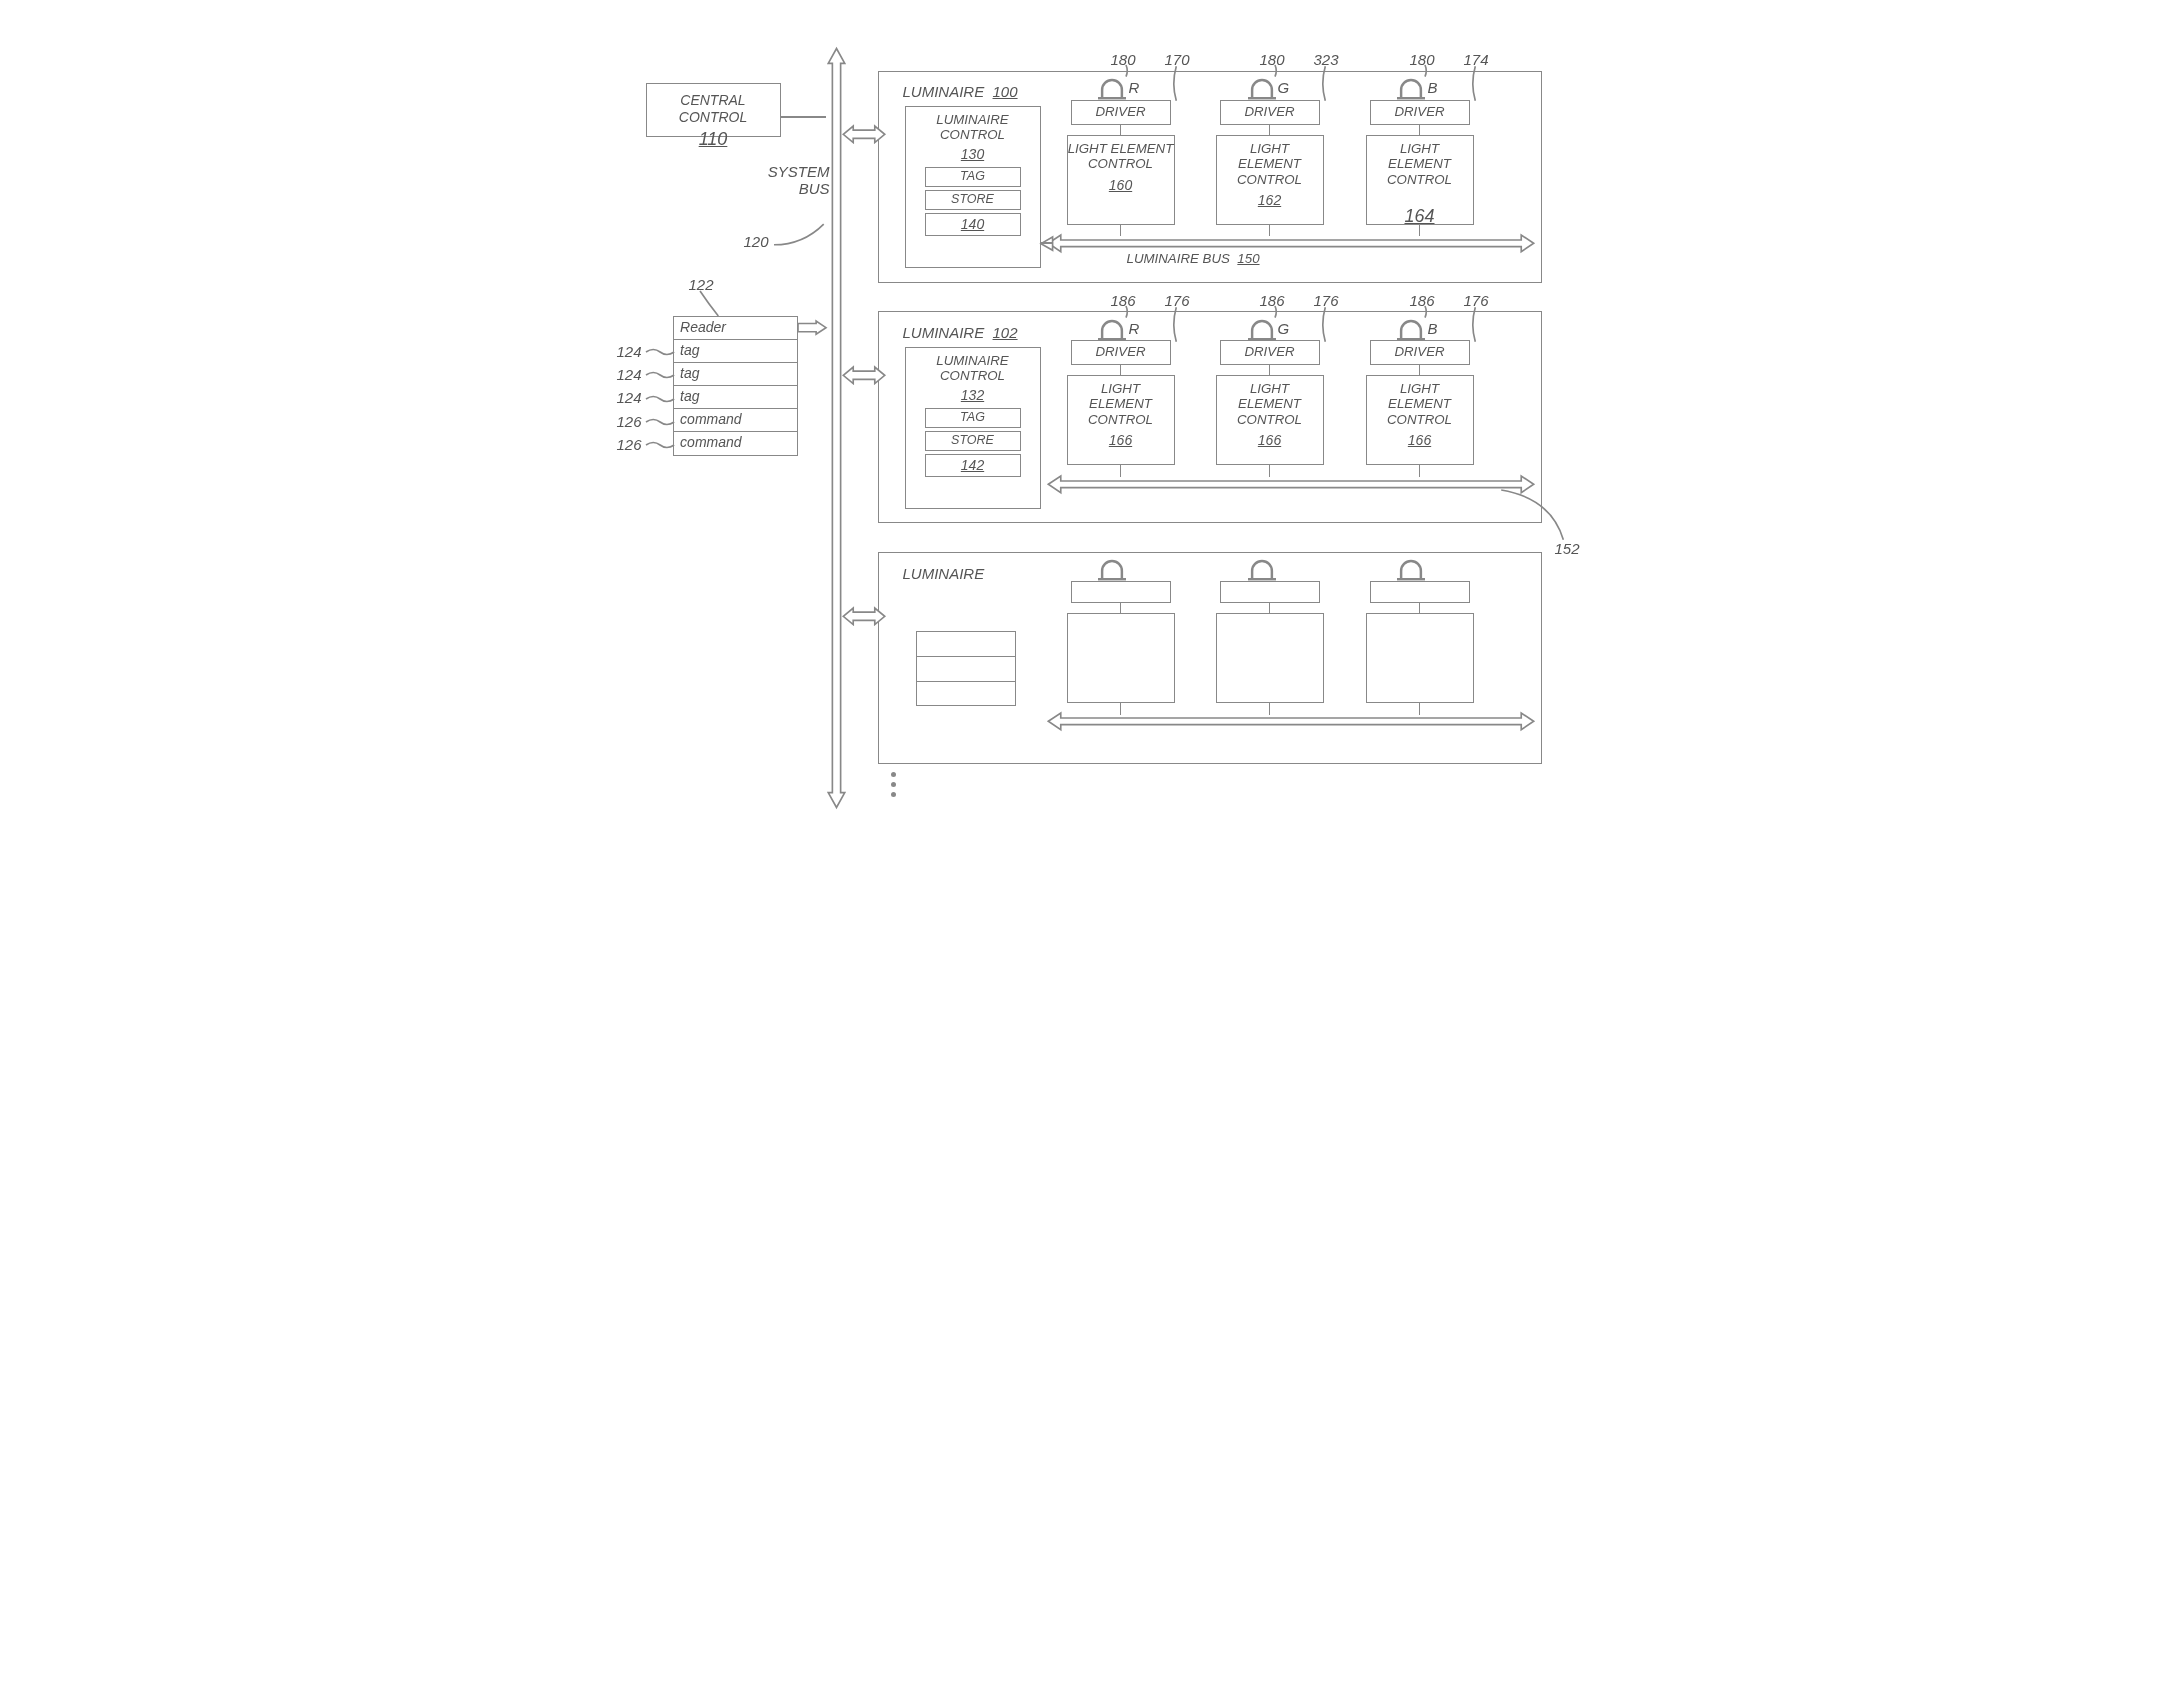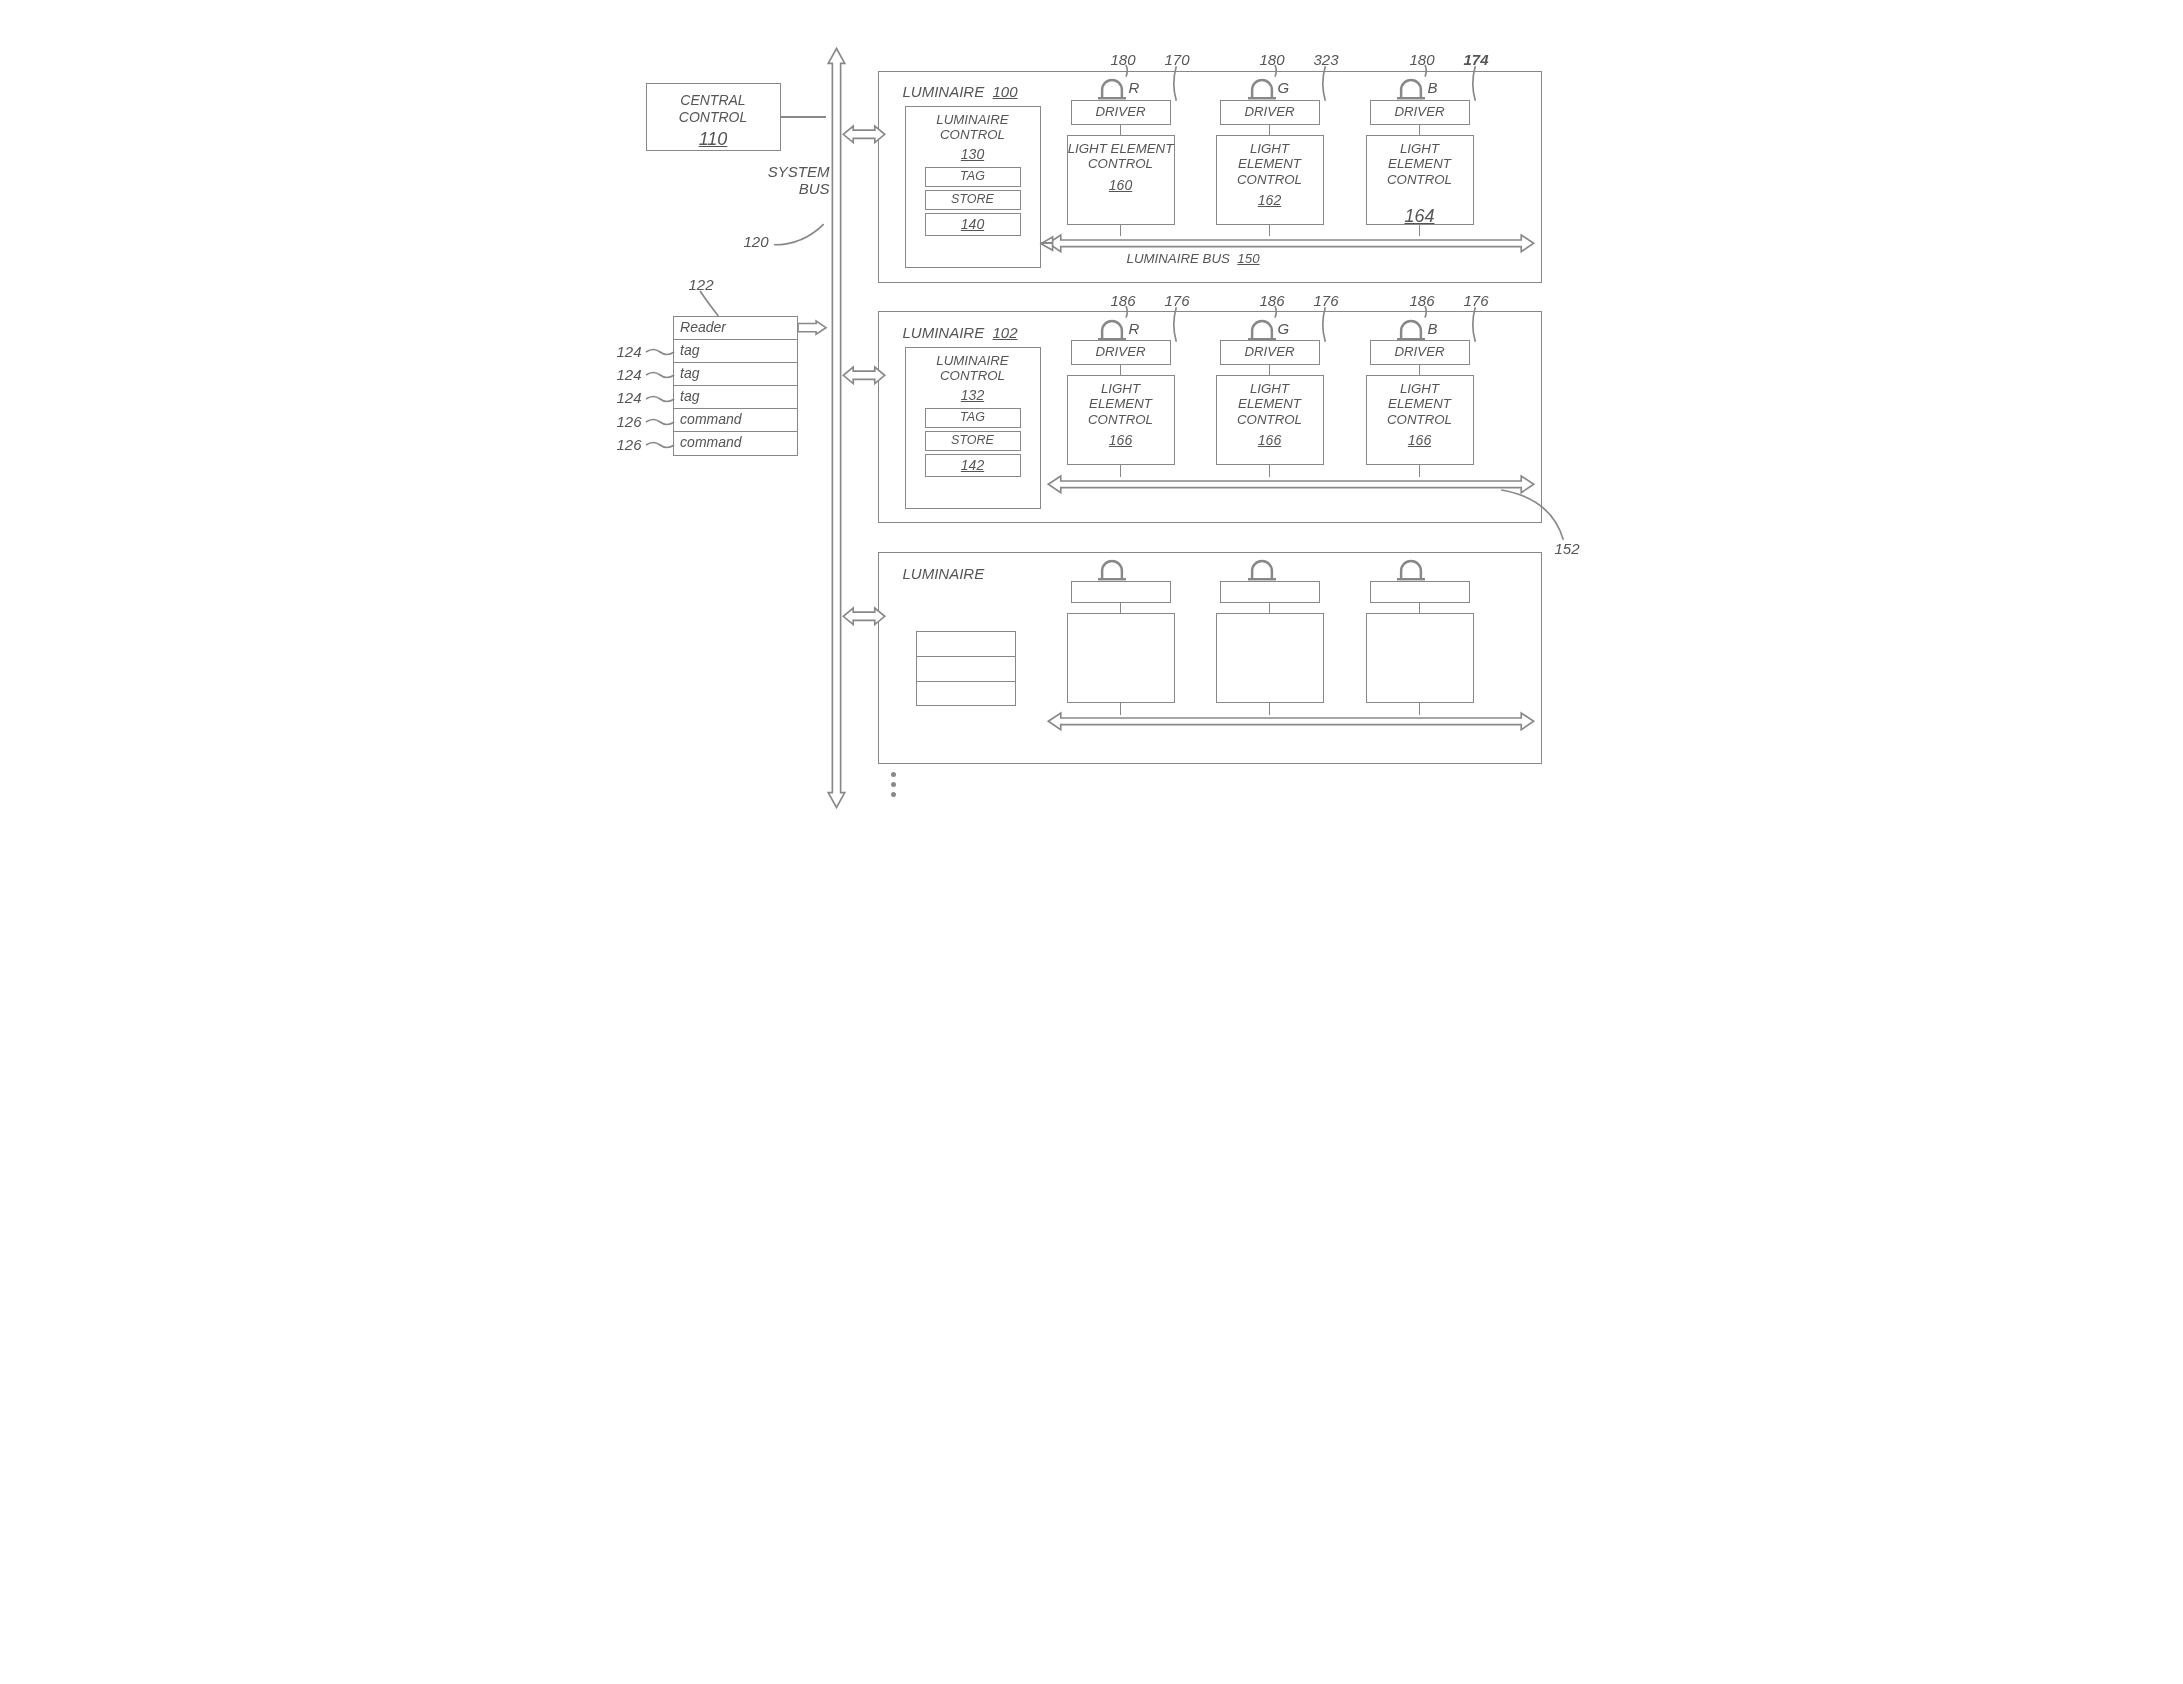--- a/index.html
+++ b/index.html
@@ -60,21 +60,21 @@
     position: absolute;
     height: 1.7px;
     background: #888;
   }
 </style>
 </head>
 <body>
 
 <div id="stage">
 
-  <div class="box" style="left:100px; top:83px; width:135px; height:68px; padding-top:8.3px;">
+  <div class="box" style="left:100px; top:83px; width:135px; height:54px; padding-top:8.3px;">
     <div style="font-size:14px; line-height:1.2;">CENTRAL CONTROL</div>
     <div class="u" style="font-size:18px; margin-top:3.3px;">110</div>
   </div>
 
   <svg class="lead" style="left:274px; top:46px;" width="33" height="764" viewBox="0 0 40 920">
     <polygon points="20,0 30,18 25,18 25,902 30,902 20,920 10,902 15,902 15,18 10,18" fill="#fff" stroke="#888" stroke-width="2"></polygon>
   </svg>
   <div class="label" style="left:218px; top:163px; width:66px; text-align:right; line-height:1.15;">
     <span>SYSTEM BUS</span>
   </div>
@@ -197,21 +197,21 @@
     <div style="white-space:pre-line;">LIGHT
 ELEMENT
 CONTROL</div>
     <div class="u" style="margin-top:19px; font-size:18px;">164</div>
   </div>
   <div class="vconn" style="left:873px; top:224px; height:11.6px;"></div>
   <div class="label" style="left:864px; top:51px;">180</div>
   <svg class="lead" style="left:879px; top:65px;" width="5" height="11.6" viewBox="0 0 6 14">
       <path d="M0,0 Q3,7 0,14" stroke="#888" stroke-width="2" fill="none"></path>
     </svg>
-  <div class="label" style="left:918px; top:51px;font-weight:bold;">174</div>
+  <div class="label" style="left:918px; top:51px;">174</div>
   <svg class="lead" style="left:926px; top:66px;" width="6.6" height="35" viewBox="0 0 8 42">
       <path d="M4,0 Q-2,21 4,42" stroke="#888" stroke-width="2" fill="none"></path>
     </svg>
 
   <svg class="lead" style="left:502px; top:235px;" width="486" height="16.6" viewBox="0 0 585 20">
     <polygon points="0,10 15,0 15,6 570,6 570,0 585,10 570,20 570,14 15,14 15,20" fill="#fff" stroke="#888" stroke-width="2"></polygon>
   </svg>
   <div class="label small" style="left:581px; top:251px;">
     <span>LUMINAIRE BUS</span>&nbsp;&nbsp;<span class="u">150</span>
   </div>

